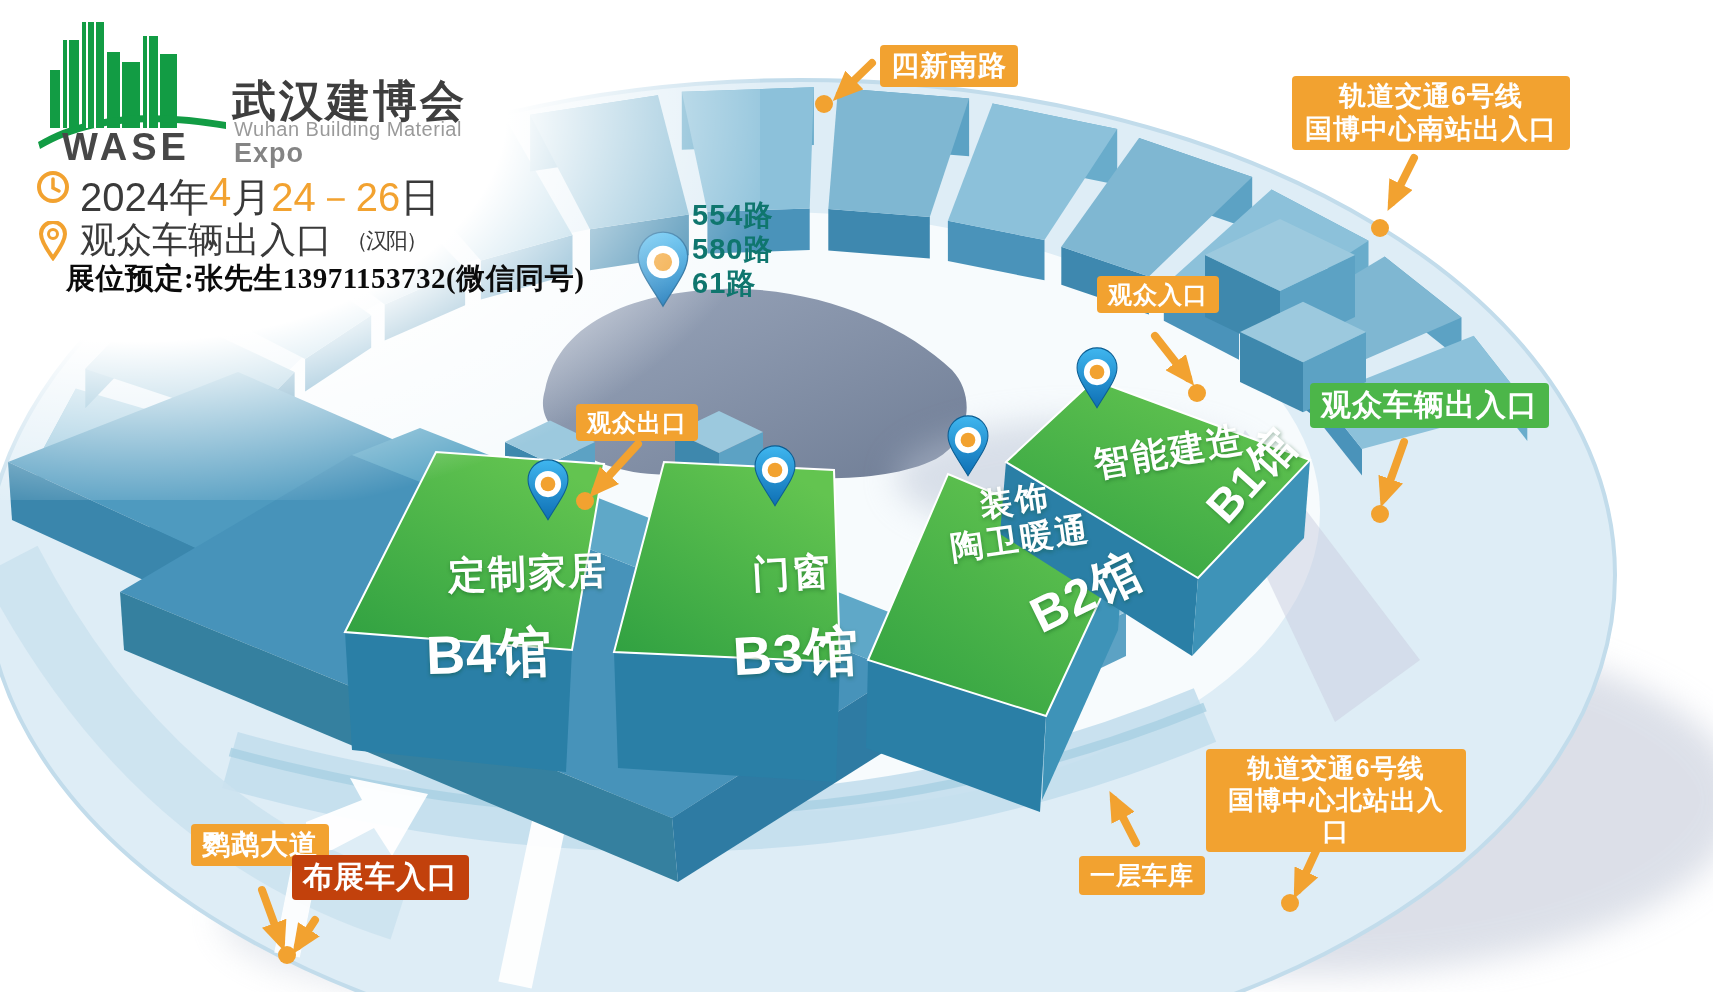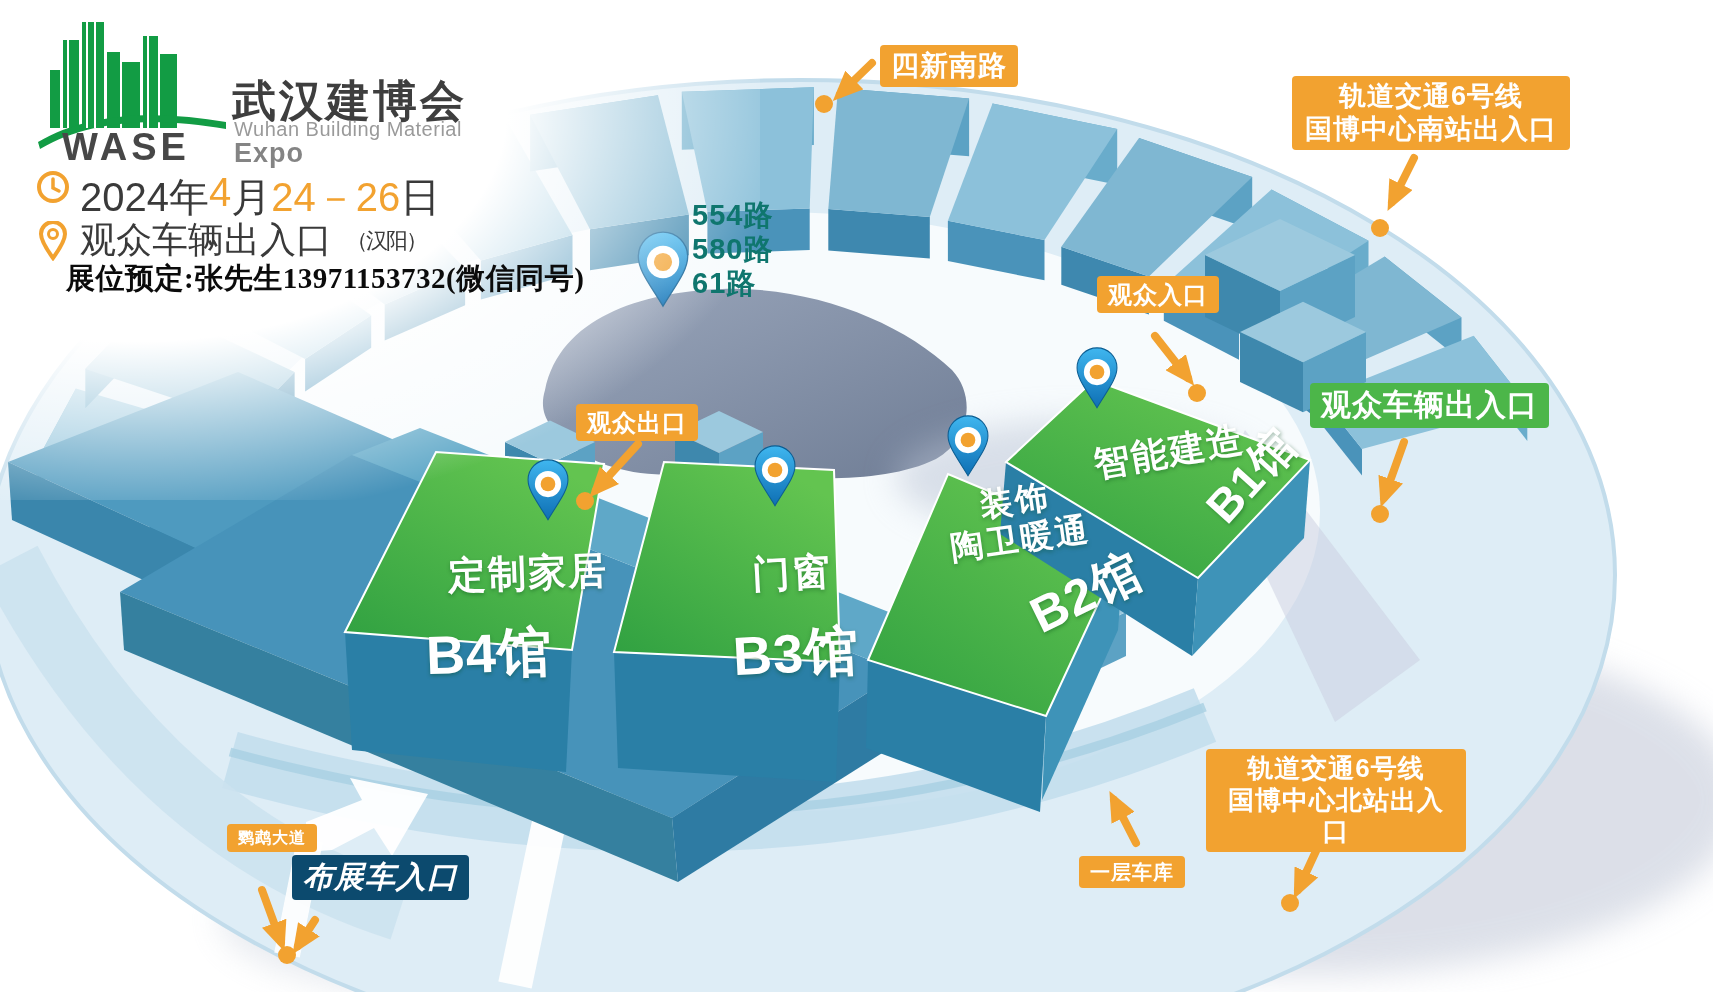--- a/index.html
+++ b/index.html
@@ -7,21 +7,21 @@
          font-family:"Liberation Sans","DejaVu Sans",sans-serif;outline:1px solid #d8d8d8;}
   .stage svg{display:block;}
   #map-svg{position:absolute;left:0;top:0;}
   #overlay-svg{position:absolute;left:0;top:0;pointer-events:none;}
   .fade-tl{position:absolute;left:0;top:0;width:760px;height:500px;pointer-events:none;
            background:radial-gradient(ellipse at 18% 22%, #ffffff 42%, rgba(255,255,255,0) 75%);}
   .badge{position:absolute;color:#fff;font-weight:bold;padding:4px 11px;line-height:1.22;
          text-align:center;white-space:pre-line;border-radius:4px;letter-spacing:1px;}
   .badge.orange{background:#F2A230;}
   .badge.green{background:#4CB649;}
-  .badge.blue{background:#0c4a6e;font-style:italic;}
+  .badge.blue{background:#c2410c;}
   .hall-cat,.hall-name{position:absolute;color:#fff;font-weight:bold;white-space:pre-line;
          text-align:center;text-shadow:0 2px 4px rgba(0,70,20,.35);letter-spacing:2px;}
   .hall-name{letter-spacing:1px;}
   
   .logo-wrap{position:absolute;left:36px;top:10px;width:560px;height:150px;}
   .logo-art{position:absolute;left:0;top:0;}
   .brand-cn{position:absolute;left:196px;top:62px;font-size:44px;font-weight:bold;color:#3e3e3e;letter-spacing:3px;}
   .brand-en{position:absolute;left:198px;top:108px;font-size:20px;color:#9a9a9a;letter-spacing:.5px;}
   .brand-expo{position:absolute;left:198px;top:128px;font-size:27px;color:#848484;font-weight:bold;letter-spacing:1px;}
   .date-row{position:absolute;left:36px;top:170px;display:flex;align-items:flex-start;font-size:40px;color:#3a3a3a;}
@@ -288,22 +288,22 @@
   </div>
 
   <div class="badge orange" style="left:880px;top:45px;font-size:28px;">四新南路</div>
   <div class="badge orange" style="left:1292px;top:76px;font-size:27px;width:256px;">轨道交通6号线
 国博中心南站出入口</div>
   <div class="badge orange" style="left:1097px;top:276px;font-size:24px;">观众入口</div>
   <div class="badge green" style="left:1310px;top:383px;font-size:30px;">观众车辆出入口</div>
   <div class="badge orange" style="left:576px;top:404px;font-size:24px;">观众出口</div>
   <div class="badge orange" style="left:1206px;top:749px;font-size:26px;width:238px;">轨道交通6号线
 国博中心北站出入口</div>
-  <div class="badge orange" style="left:1079px;top:856px;font-size:20px;">一层车库</div>
-  <div class="badge orange" style="left:191px;top:824px;font-size:16px;margin-left:36px;">鹦鹉大道</div>
+  <div class="badge orange" style="left:1079px;top:856px;font-size:25px;">一层车库</div>
+  <div class="badge orange" style="left:191px;top:824px;font-size:28px;">鹦鹉大道</div>
   <div class="badge blue" style="left:292px;top:855px;font-size:30px;">布展车入口</div>
 
   <div class="hall-cat" style="left:1093px;top:428px;font-size:36px;transform:rotate(-10deg);">智能建造</div>
   <div class="hall-name" style="left:1198px;top:445px;font-size:46px;transform:rotate(-48deg);">B1馆</div>
   <div class="hall-cat" style="left:935px;top:482px;width:165px;font-size:33px;line-height:1.15;transform:rotate(-8deg);">装饰
 陶卫暖通</div>
   <div class="hall-name" style="left:1028px;top:560px;font-size:50px;transform:rotate(-26deg);">B2馆</div>
   <div class="hall-cat" style="left:752px;top:548px;font-size:38px;transform:rotate(-3deg);">门窗</div>
   <div class="hall-name" style="left:733px;top:618px;font-size:54px;transform:rotate(-3deg);">B3馆</div>
   <div class="hall-cat" style="left:448px;top:548px;font-size:38px;transform:rotate(-2deg);">定制家居</div>

